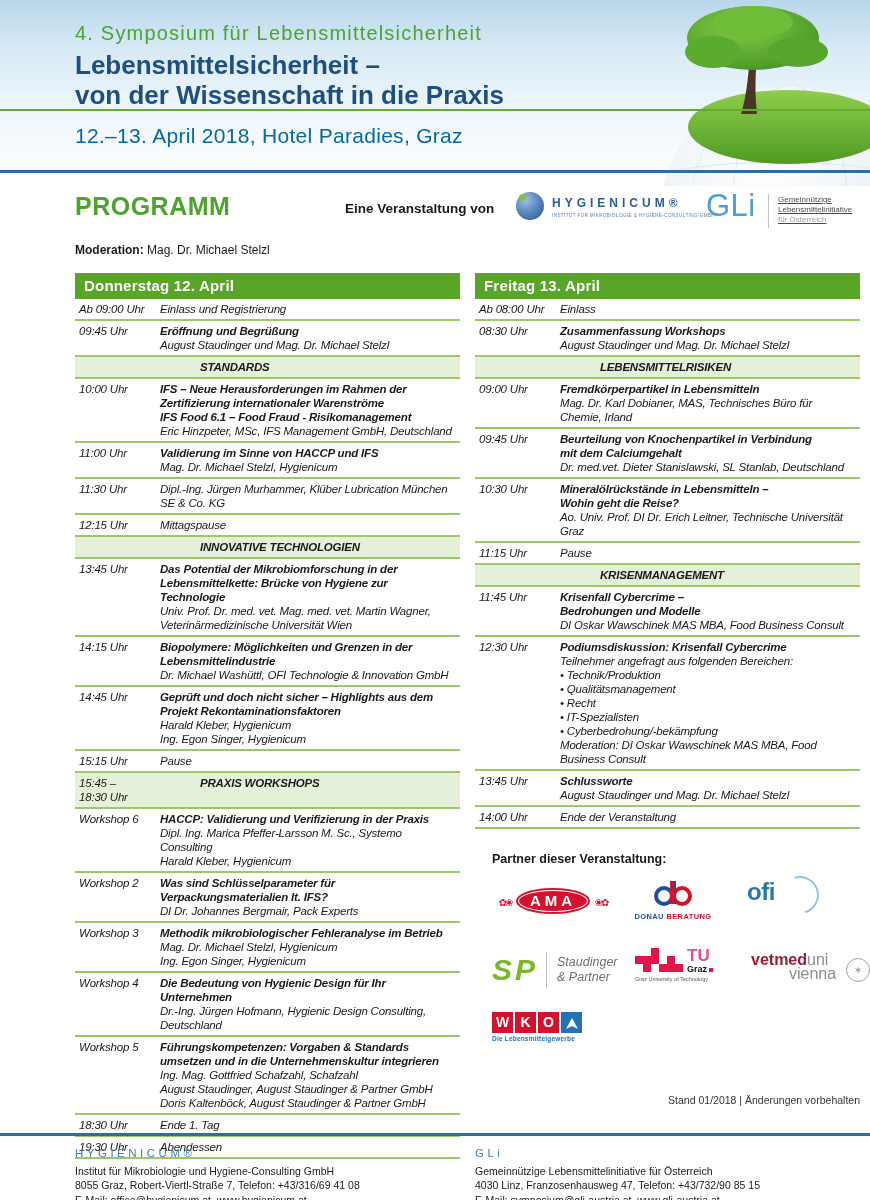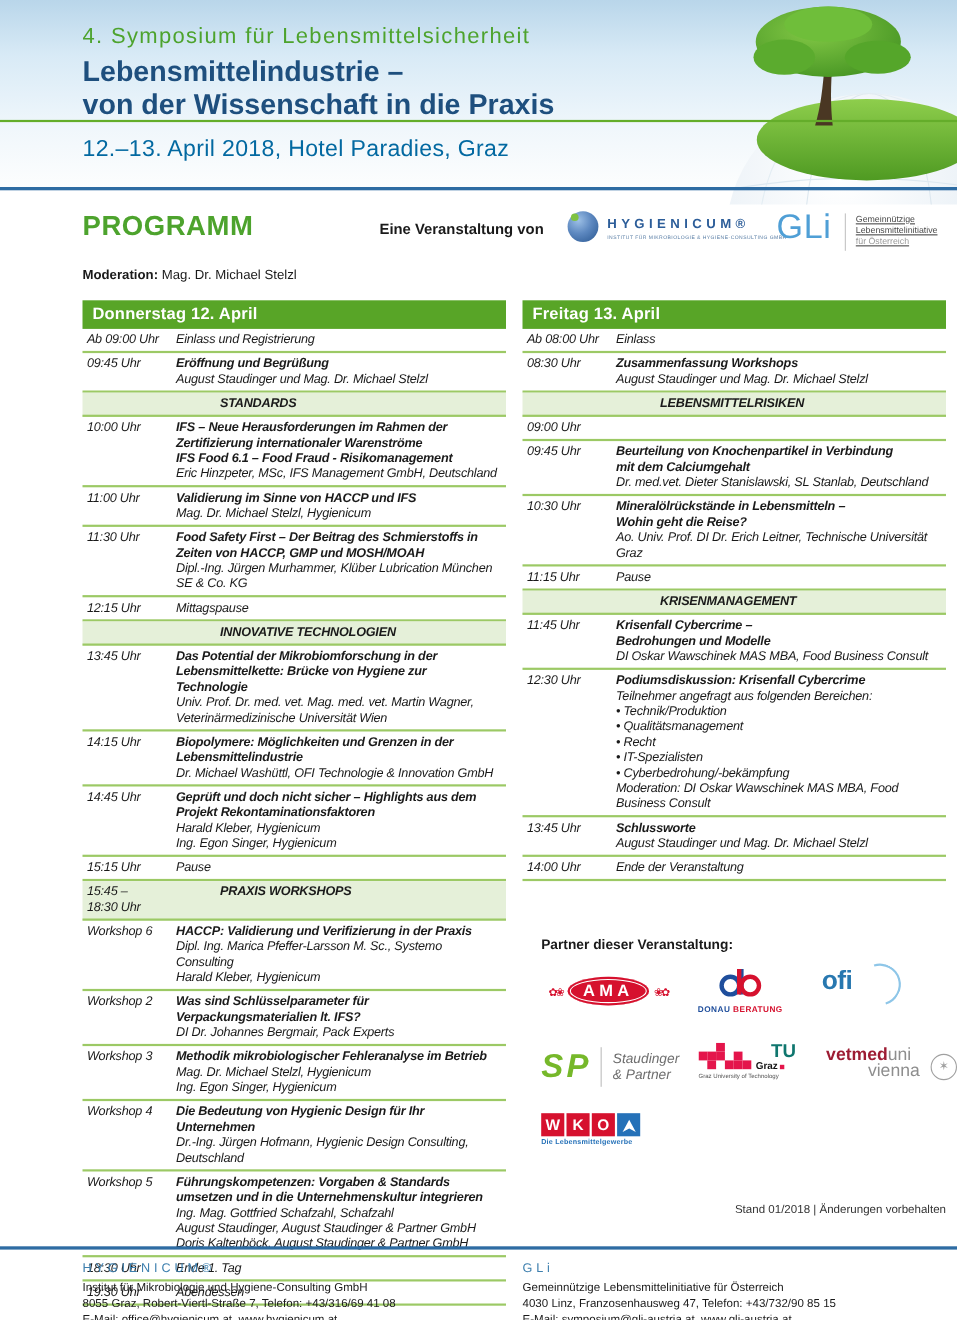--- a/index.html
+++ b/index.html
@@ -74,21 +74,21 @@
       border:2px solid #8ec6e8;border-left-color:transparent;border-bottom-color:transparent;
       transform:rotate(28deg);}
   
   .sp{left:17px;top:100px;display:flex;align-items:center;font-style:italic;}
   .sp-mark{font-size:30px;font-weight:bold;color:#76b82a;letter-spacing:3px;}
   .sp-div{width:1px;height:36px;background:#bdbdbd;margin:0 10px 0 8px;}
   .sp-text{font-size:12.5px;line-height:15px;color:#6e6e6e;}
   
   .tu{left:160px;top:96px;width:120px;}
   .tu-top{display:flex;align-items:flex-start;}
-  .tu-mark{font-size:17px;font-weight:bold;color:#0f766e;line-height:16px;margin-left:14px;}
+  .tu-mark{font-size:17px;font-weight:bold;color:#ec4899;line-height:16px;margin-left:0;}
   .tu-sub{font-size:9px;font-weight:bold;color:#111;}
   .tu-sq{display:inline-block;width:4px;height:4px;background:#e4154b;margin-left:2px;}
   .tu-tag{font-size:5.5px;color:#555;margin-top:2px;}
   
   .vetmed{left:276px;top:100px;width:125px;}
   .vm1{font-size:16px;line-height:15px;}
   .vm1 .vm-red{color:#9d1c33;font-weight:bold;}
   .vm1 .vm-gray{color:#8e8e8e;}
   .vm2{font-size:16px;color:#8e8e8e;margin-left:38px;line-height:14px;}
   .vm-emblem{position:absolute;right:6px;top:6px;width:22px;height:22px;border:1.5px solid #a0a0a0;
@@ -143,21 +143,21 @@
     <ellipse cx="95" cy="38" rx="66" ry="32" fill="url(#canG)"></ellipse>
     <ellipse cx="55" cy="52" rx="28" ry="16" fill="#5bab2e"></ellipse>
     <ellipse cx="140" cy="52" rx="30" ry="15" fill="#55a62a"></ellipse>
     <ellipse cx="95" cy="22" rx="40" ry="16" fill="#6fbe3a"></ellipse>
   </svg>
 
   <div class="rule-green"></div>
   <div class="rule-blue"></div>
 
   <div class="kicker">4. Symposium für Lebensmittelsicherheit</div>
-  <h1 class="title"><span>Lebensmittelindustrie –</span><br>
+  <h1 class="title"><span>Lebensmittelsicherheit –</span><br>
     <span>von der Wissenschaft in die Praxis</span></h1>
   <div class="date-line">12.–13. April 2018, Hotel Paradies, Graz</div>
 
   <div class="programm">PROGRAMM</div>
   <div class="hosted">Eine Veranstaltung von</div>
 
   <div class="hyg-logo">
     <span class="sphere"></span>
     <span class="hyg-name">HYGIENICUM®</span>
     <span class="hyg-sub">INSTITUT FÜR MIKROBIOLOGIE &amp; HYGIENE-CONSULTING GMBH</span>
@@ -211,21 +211,20 @@
         <div class="row">
           <div class="cell time">11:00 Uhr</div>
           <div class="cell content">
             <div class="b">Validierung im Sinne von HACCP und IFS</div>
             <div>Mag. Dr. Michael Stelzl, Hygienicum</div>
           </div>
         </div>
         <div class="row">
           <div class="cell time">11:30 Uhr</div>
           <div class="cell content">
-            <div class="b">Food Safety First – Der Beitrag des Schmierstoffs in Zeiten von HACCP, GMP und MOSH/MOAH</div>
             <div>Dipl.-Ing. Jürgen Murhammer, Klüber Lubrication München SE &amp; Co. KG</div>
           </div>
         </div>
         <div class="row">
           <div class="cell time">12:15 Uhr</div>
           <div class="cell content">
             <div>Mittagspause</div>
           </div>
         </div>
         <div class="row section">
@@ -340,20 +339,24 @@
           </div>
         </div>
         <div class="row section">
           <div class="cell time"></div>
           <div class="cell content">
             <div class="b">LEBENSMITTELRISIKEN</div>
           </div>
         </div>
         <div class="row">
           <div class="cell time">09:00 Uhr</div>
+          <div class="cell content">
+            <div class="b">Fremdkörperpartikel in Lebensmitteln</div>
+            <div>Mag. Dr. Karl Dobianer, MAS, Technisches Büro für Chemie, Irland</div>
+          </div>
         </div>
         <div class="row">
           <div class="cell time">09:45 Uhr</div>
           <div class="cell content">
             <div class="b">Beurteilung von Knochenpartikel in Verbindung</div>
             <div class="b">mit dem Calciumgehalt</div>
             <div>Dr. med.vet. Dieter Stanislawski, SL Stanlab, Deutschland</div>
           </div>
         </div>
         <div class="row">

